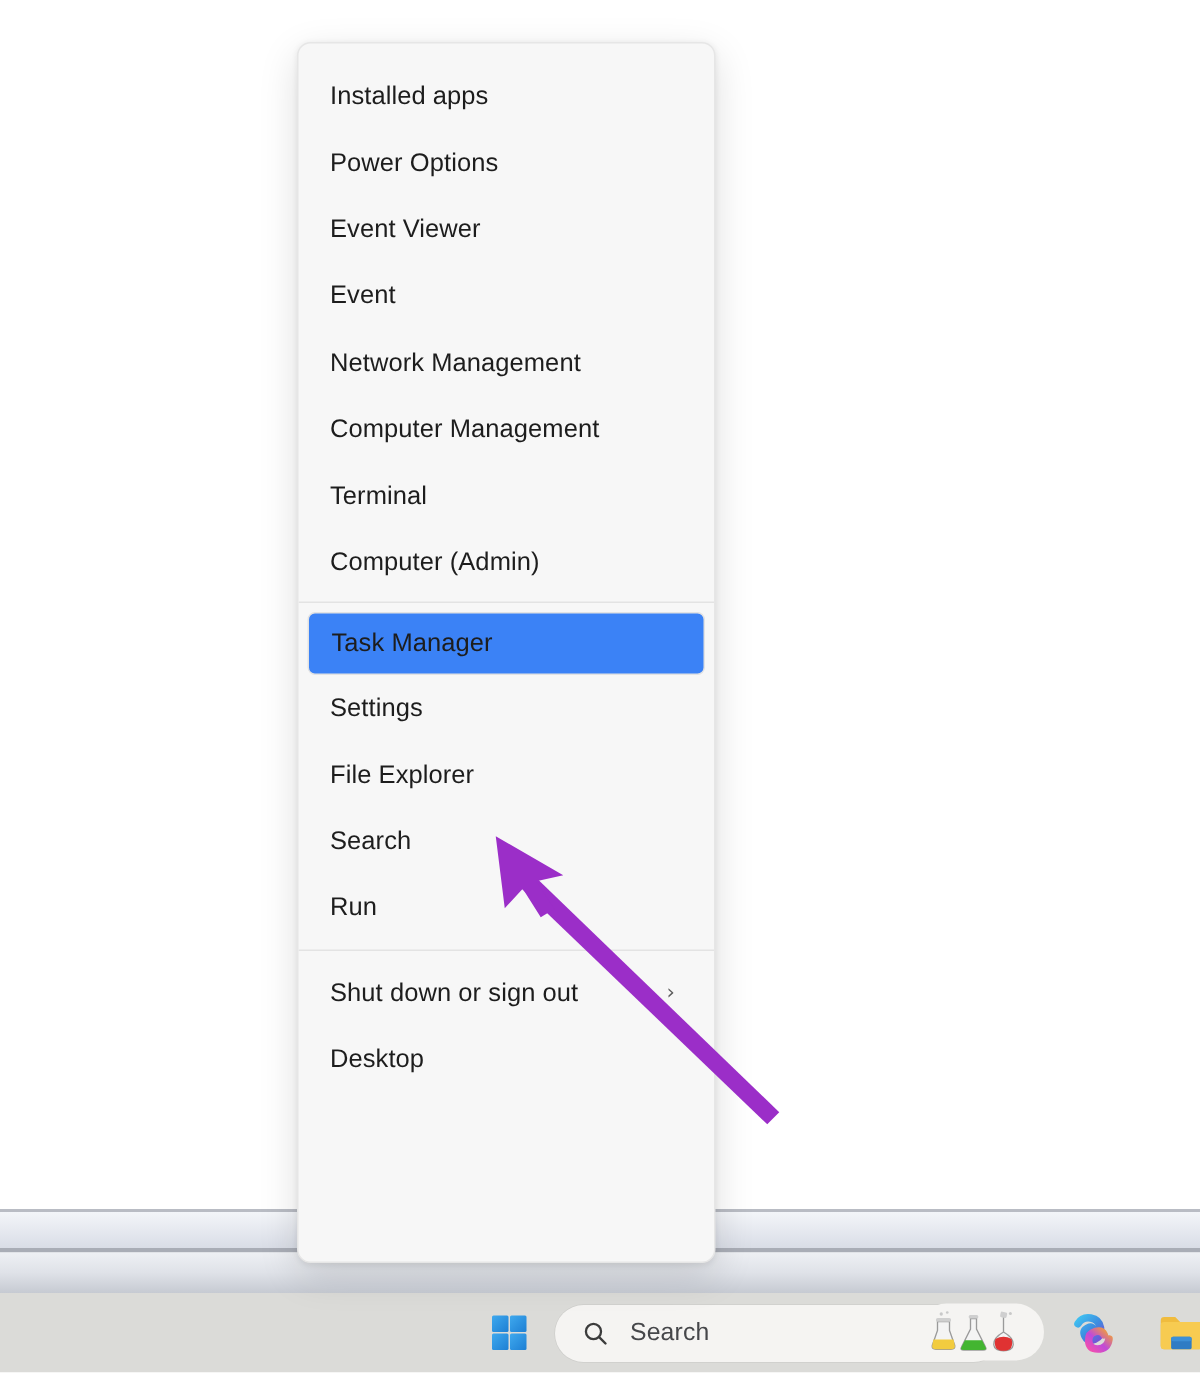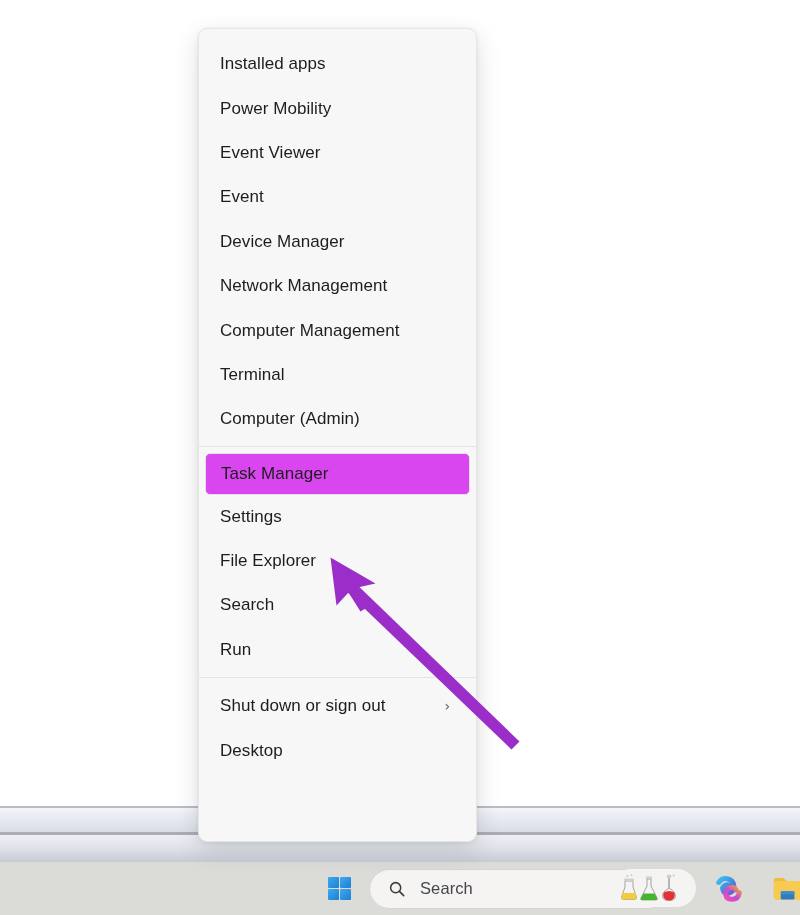--- a/index.html
+++ b/index.html
@@ -178,21 +178,21 @@
     cursor: default;
     text-align: center;
   }
   .menu-item .label {
     font-size: 17px;
     color: #1d1d1d;
     letter-spacing: 0.05px;
     white-space: nowrap;
   }
   .menu-item.selected {
-    background: #d946ef;
+    background: #3b82f6;
     border: 1px solid #e3e3e3;
     border-radius: 5px;
     margin: 0 6px;
     padding-left: 15px;
     height: 42px;
   }
   .menu-item .chevron {
     margin-left: auto;
     font-size: 14px;
     color: #5d5d5d;
@@ -304,30 +304,27 @@
     </div>
   </div>
 
   <div id="power-menu">
 
     <div class="menu-group" id="group-top">
       <div class="menu-item">
         <span class="label">Installed apps</span>
       </div>
       <div class="menu-item">
-        <span class="label">Power Mobility</span>
+        <span class="label">Power Options</span>
       </div>
       <div class="menu-item">
         <span class="label">Event Viewer</span>
       </div>
       <div class="menu-item">
         <span class="label">Event</span>
-      </div>
-      <div class="menu-item">
-        <span class="label">Device Manager</span>
       </div>
       <div class="menu-item">
         <span class="label">Network Management</span>
       </div>
       <div class="menu-item">
         <span class="label">Computer Management</span>
       </div>
       <div class="menu-item">
         <span class="label">Terminal</span>
       </div>

